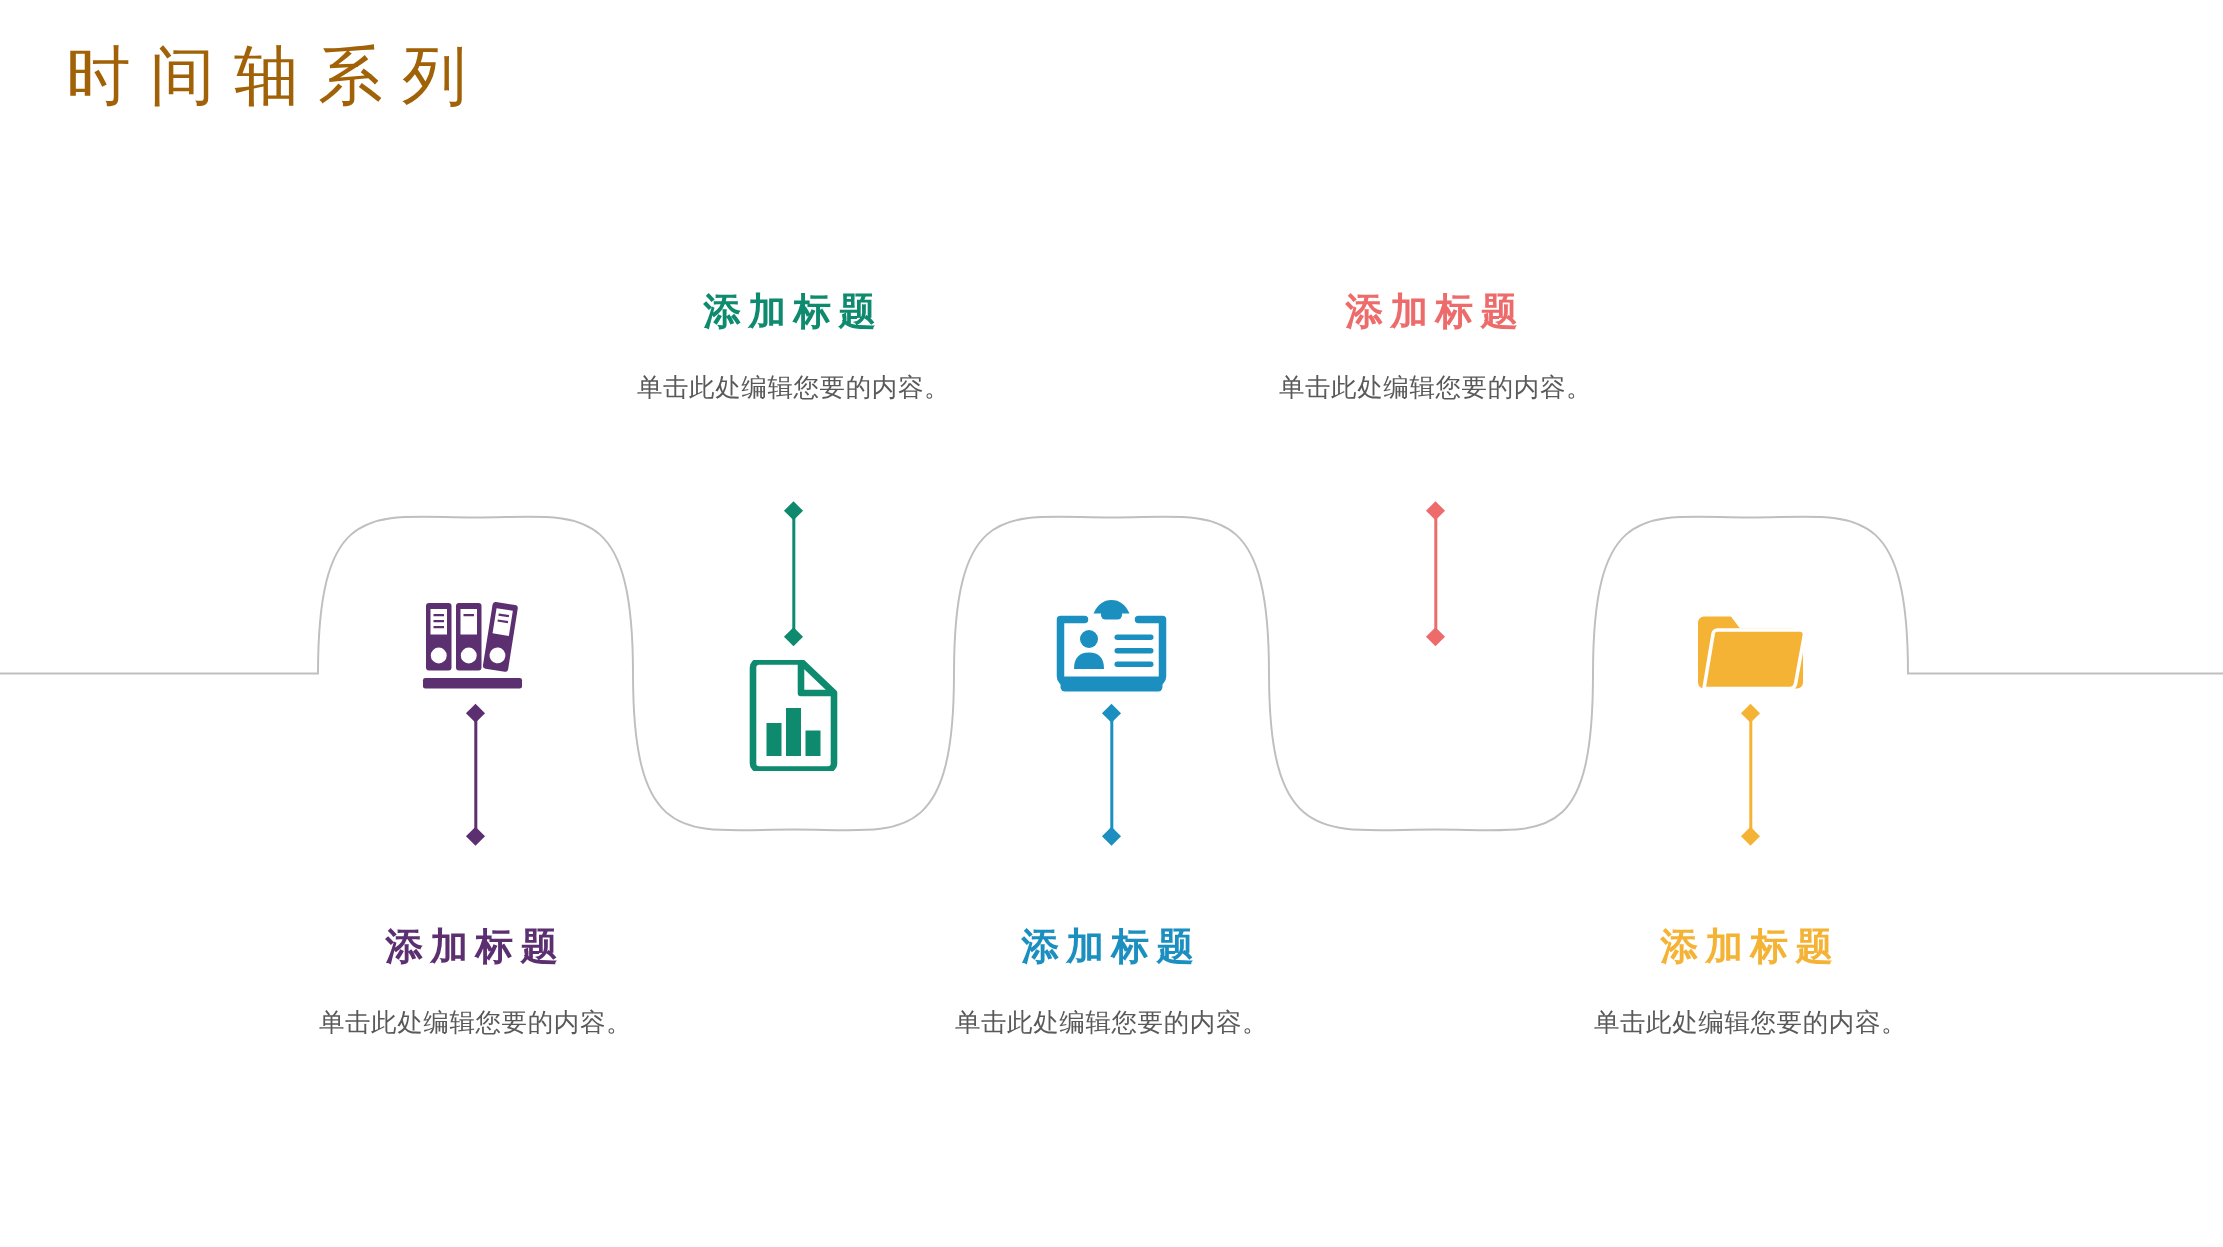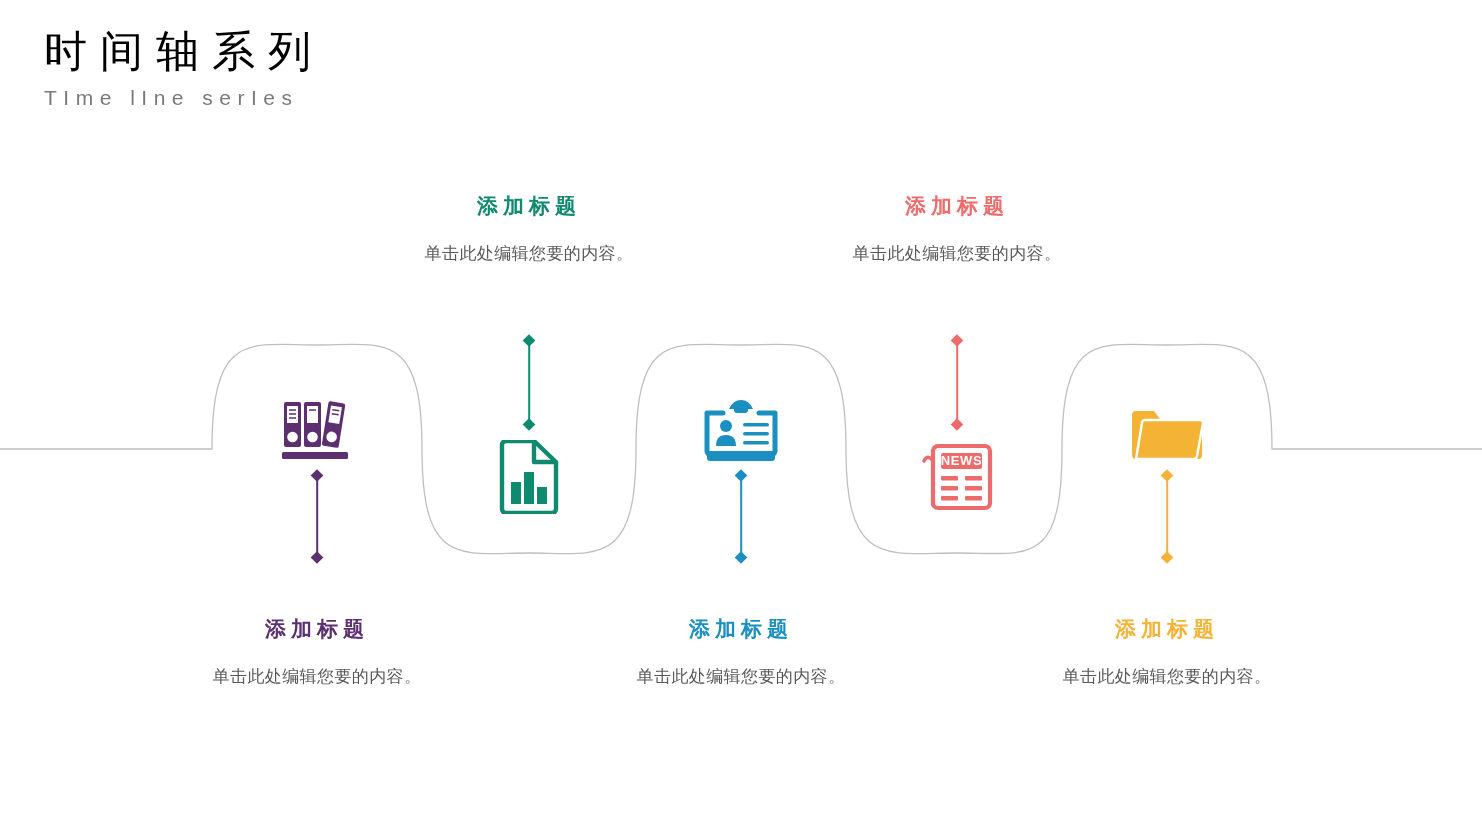--- a/index.html
+++ b/index.html
@@ -19,21 +19,21 @@
   
   .header {
     position: absolute;
     left: 44px;
     top: 26px;
     width: 620px;
   }
   .title-cn {
     font-size: 43px;
     letter-spacing: 13px;
-    color: #000000;
+    color: #a16207;
     font-weight: 400;
     line-height: 1.18;
     white-space: nowrap;
   }
   .title-en {
     font-size: 21px;
     letter-spacing: 6.5px;
     color: #7a7a7a;
     font-weight: 400;
     margin-top: 9px;
@@ -107,40 +107,39 @@
 
   
   .textblock {
     position: absolute;
     left: 50%;
     transform: translateX(-50%);
     width: 340px;
     text-align: center;
   }
   .tb-title {
-    font-size: 21px;
+    font-size: 25px;
     font-weight: bold;
     letter-spacing: 5px;
     line-height: 1.2;
     white-space: nowrap;
   }
   .tb-desc {
     font-size: 17px;
     color: #595959;
     letter-spacing: 0.4px;
     margin-top: 24px;
     white-space: nowrap;
   }
 </style>
 </head>
 <body>
 
 <div class="header">
   <div class="title-cn">时间轴系列</div>
-  <div class="title-en">TIme lIne serIes</div>
 </div>
 
 <div class="wave-layer">
   <svg width="1482" height="831" viewBox="0 0 1482 831" fill="none">
     <path d="M 0 449
              L 212 449
              C 212 330, 250 345, 317 345
              C 384 345, 422 330, 422 449
              C 422 568, 460 553, 529 553
              C 598 553, 636 568, 636 449
@@ -242,36 +241,20 @@
         <div class="stem" style="background:#1B8FC0"></div>
      <div class="dia top" style="background:#1B8FC0"></div>
      <div class="dia bot" style="background:#1B8FC0"></div>
       </div>
       <div class="textblock" style="top: 616px;">
         <div class="tb-title" style="color: rgb(27, 143, 192);">添加标题</div>
         <div class="tb-desc">单击此处编辑您要的内容。</div>
       </div>
     </div>
     <div class="node" style="left: 957px;">
-      <div class="icon-wrap" style="top: 434px;">
-        <svg width="72" height="68" viewBox="0 0 72 68">
-        <path d="M3 18 q2 -5 6 -3 l3 2 v45" fill="none" stroke="#EE6B6B" stroke-width="3.6" stroke-linecap="round"></path>
-        <rect x="12" y="3" width="57" height="62" rx="5" fill="none" stroke="#EE6B6B" stroke-width="4.2"></rect>
-        <rect x="20" y="10" width="41" height="16" rx="2" fill="#EE6B6B"></rect>
-        <text x="40.5" y="22.4" text-anchor="middle" fill="#ffffff" font-family="'Liberation Sans', sans-serif" font-size="13" font-weight="bold" letter-spacing="0.6">NEWS</text>
-        <g fill="#EE6B6B">
-          <rect x="20" y="33" width="17" height="4.6" rx="1"></rect>
-          <rect x="44" y="33" width="17" height="4.6" rx="1"></rect>
-          <rect x="20" y="43" width="17" height="4.6" rx="1"></rect>
-          <rect x="44" y="43" width="17" height="4.6" rx="1"></rect>
-          <rect x="20" y="53" width="17" height="4.6" rx="1"></rect>
-          <rect x="44" y="53" width="17" height="4.6" rx="1"></rect>
-        </g>
-      </svg>
-      </div>
       <div class="connector" style="top: 335px; height: 95px;">
         <div class="stem" style="background:#EE6B6B"></div>
      <div class="dia top" style="background:#EE6B6B"></div>
      <div class="dia bot" style="background:#EE6B6B"></div>
       </div>
       <div class="textblock" style="top: 193px;">
         <div class="tb-title" style="color: rgb(238, 107, 107);">添加标题</div>
         <div class="tb-desc">单击此处编辑您要的内容。</div>
       </div>
     </div>

